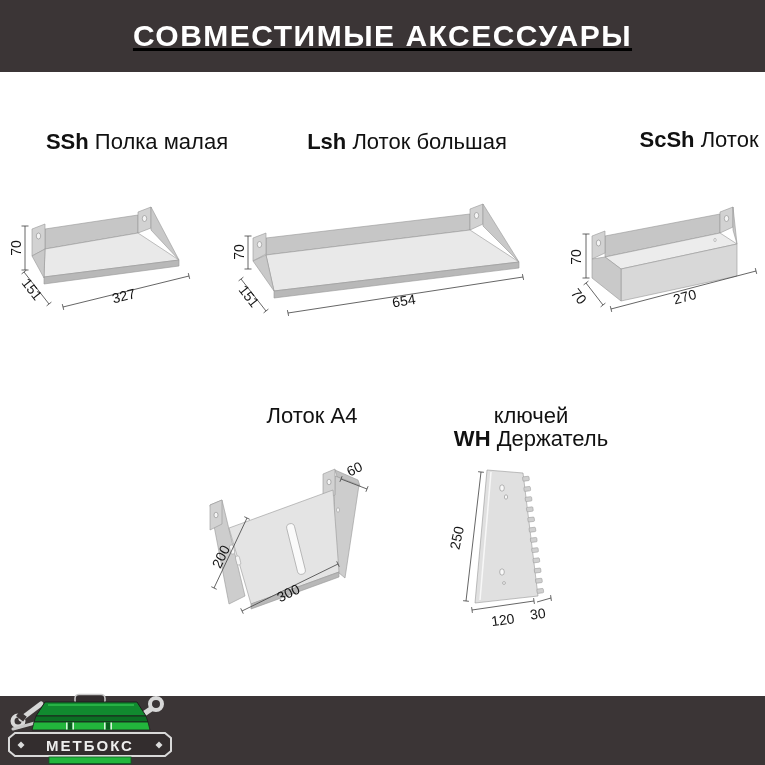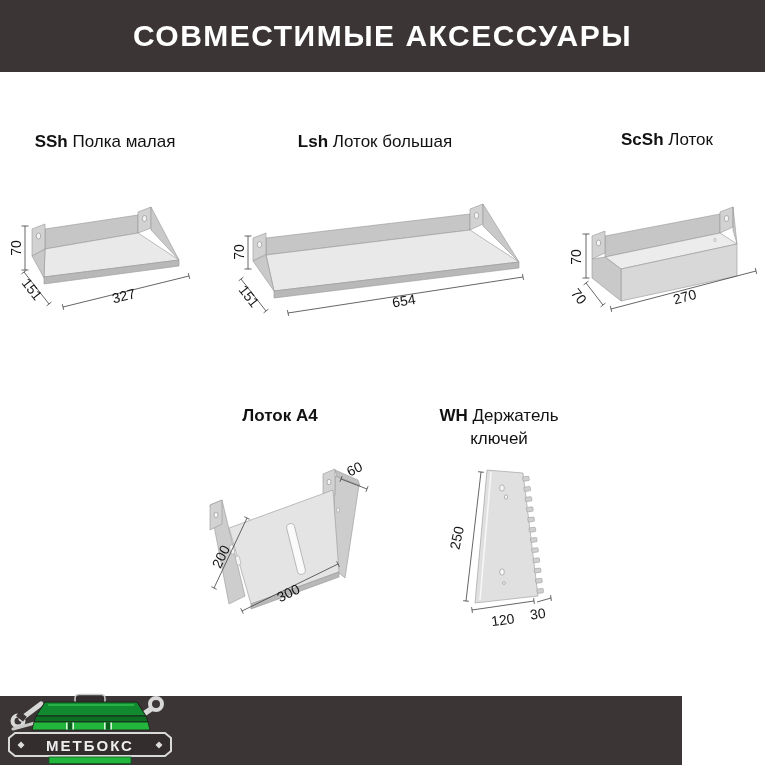--- a/index.html
+++ b/index.html
@@ -4,43 +4,43 @@
 <style>
   html,body{margin:0;padding:0;}
   body{
     width:765px;height:765px;position:relative;background:#ffffff;
     font-family:"Liberation Sans","DejaVu Sans",sans-serif;
     overflow:hidden;
   }
   
   .header{
     position:absolute;left:0;top:0;width:765px;height:72px;
-    background:#3b3536;display:flex;align-items:center;justify-content:center;
+    background:#3b3536;display:flex;align-items:center;justify-content:center;text-decoration:underline;
   }
   .header h1{
     margin:0;color:#ffffff;font-size:30px;font-weight:800;letter-spacing:1.5px;
   }
   
   .plabel{
     position:absolute;transform:translateX(-50%);
-    font-size:17px;color:#111;white-space:nowrap;text-align:center;line-height:23px;
+    font-size:22px;color:#111;white-space:nowrap;text-align:center;line-height:23px;margin-left:32px;
   }
   .plabel b{font-weight:700;}
-  .bold-all{font-weight:700;}
+  .bold-all{font-weight:400;}
   
   .draw{position:absolute;}
   .draw polygon,.draw rect.metal{stroke:#979797;stroke-width:.6;}
   .dim{stroke:#3f3f3f;stroke-width:.8;}
   .dimtxt{
     font-family:"Liberation Sans","DejaVu Sans",sans-serif;
     font-size:14px;fill:#141414;font-weight:500;
   }
   
   .footer{
-    position:absolute;left:0;top:696px;width:682px;height:69px;background:#3b3536;
+    position:absolute;left:0;top:696px;width:765px;height:69px;background:#3b3536;
   }
   .logo{position:absolute;left:5px;top:-3px;}
   .logo-text{
     font-family:"Liberation Sans","DejaVu Sans",sans-serif;
     font-size:15px;font-weight:800;letter-spacing:2px;fill:#ededed;
   }
 </style>
 </head>
 <body>
 
@@ -143,23 +143,23 @@
     <line class="dim" x1="45.3" y1="106.1" x2="46.7" y2="111.9"></line>
     <line class="dim" x1="190.3" y1="68.1" x2="191.7" y2="73.9"></line>
     <text class="dimtxt" x="120" y="98" text-anchor="middle" dominant-baseline="middle" transform="rotate(-15 120 98)">270</text>
   </g>
 </svg>
 
 <div class="plabel bold-all" style="left:280px;top:404px;">
   <span>Лоток А4</span>
 </div>
 <div class="plabel" style="left:499px;top:404px;">
+  <div>ключей</div>
   <div><b>WH</b>
   <span>Держатель</span></div>
-  <div>ключей</div>
 </div>
 
 <svg class="draw" style="left:185px;top:448px;" width="215" height="185" viewBox="0 0 215 185">
   <g>
     <polygon points="25,57 37,52 60,148 44,156" fill="#cdcdcd"></polygon>
     <polygon points="25,57 37,52 37,76 25,82" fill="#d2d2d2"></polygon>
     <polygon points="150,22 173,32 175,38 152,29" fill="#c0c0c0"></polygon>
     <polygon points="150,28 174,37 160,130 148,120" fill="#cdcdcd"></polygon>
     <polygon points="138,26 150,21 150,47 138,53" fill="#d2d2d2"></polygon>
     <polygon points="44,80 148,42 154,124 66,156" fill="#e4e4e4"></polygon>

